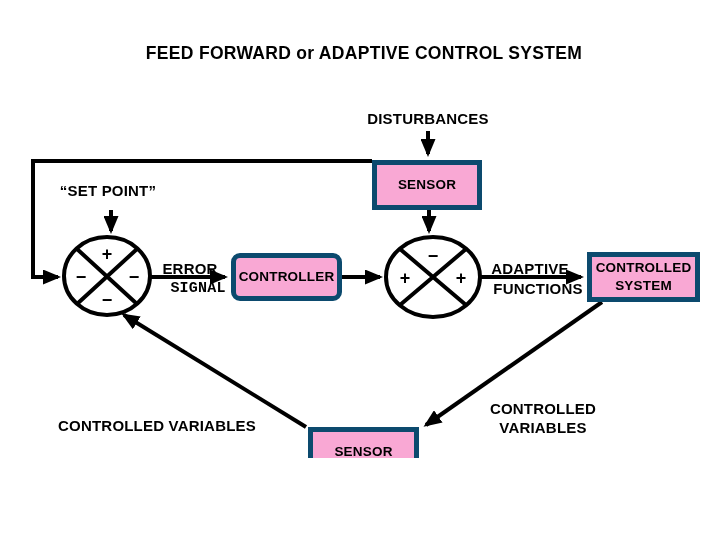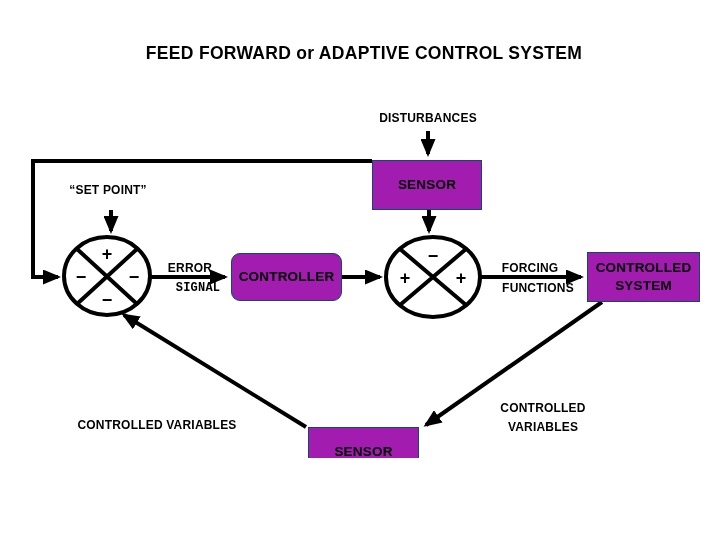--- a/index.html
+++ b/index.html
@@ -14,33 +14,33 @@
   }
   .wires {
     position: absolute;
     left: 0; top: 0;
     width: 720px; height: 540px;
   }
   .lbl {
     position: absolute;
     transform: translate(-50%, -50%);
     font-weight: bold;
-    font-size: 12px;
+    font-size: 15px;
     white-space: nowrap;
     letter-spacing: 0.2px;
   }
   .title {
     font-size: 17.5px;
     letter-spacing: 0.3px;
   }
   .box {
     position: absolute;
     box-sizing: border-box;
-    border: 1px solid #0c4a6e;
-    background: #a21caf;
+    border: 5px solid #0c4a6e;
+    background: #f9a8d4;
     display: flex;
     flex-direction: column;
     align-items: center;
     justify-content: center;
     font-weight: bold;
     font-size: 13.5px;
     text-align: center;
     line-height: 1.3;
     letter-spacing: 0.2px;
   }
@@ -90,21 +90,21 @@
   </svg>
 
   <div class="lbl title" style="left:364px; top:53px;">FEED FORWARD or ADAPTIVE CONTROL SYSTEM</div>
 
   <div class="lbl" style="left:428px; top:118px;">DISTURBANCES</div>
   <div class="lbl" style="left:108px; top:190px;">“SET POINT”</div>
 
   <div class="lbl" style="left:190px; top:268px;">ERROR</div>
   <div class="lbl" style="left:198px; top:288px;font-family:Liberation Mono, monospace;">SIGNAL</div>
 
-  <div class="lbl" style="left:530px; top:268px;">FORCING</div>
+  <div class="lbl" style="left:530px; top:268px;">ADAPTIVE</div>
   <div class="lbl" style="left:530px; top:288px;margin-left:8px;">FUNCTIONS</div>
 
   <div class="lbl" style="left:543px; top:408px;">CONTROLLED</div>
   <div class="lbl" style="left:543px; top:427px;">VARIABLES</div>
 
   <div class="lbl" style="left:157px; top:425px;">CONTROLLED VARIABLES</div>
 
   <div class="box" style="left:372px; top:160px; width:110px; height:50px;">
     <span>SENSOR</span>
   </div>

